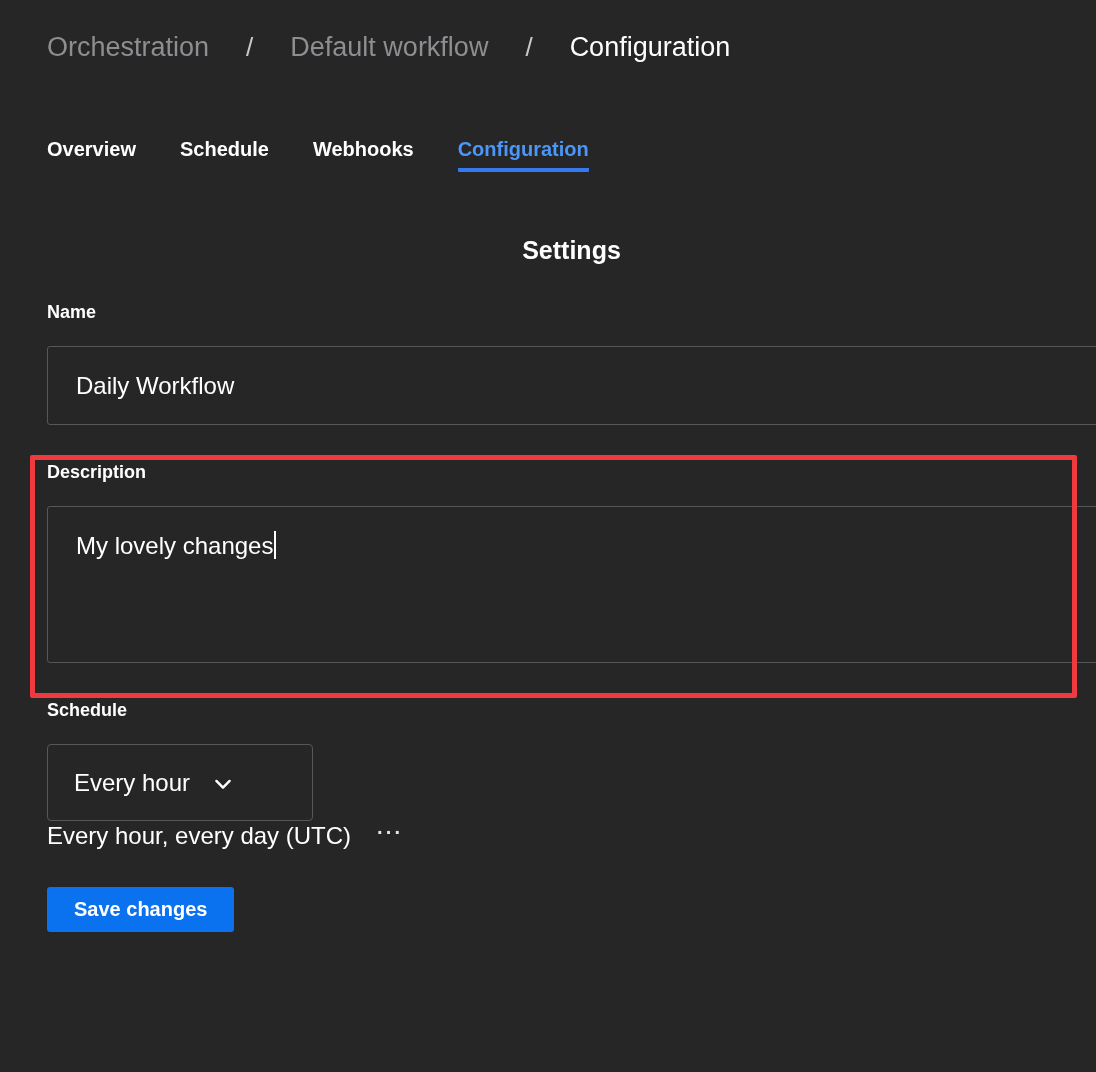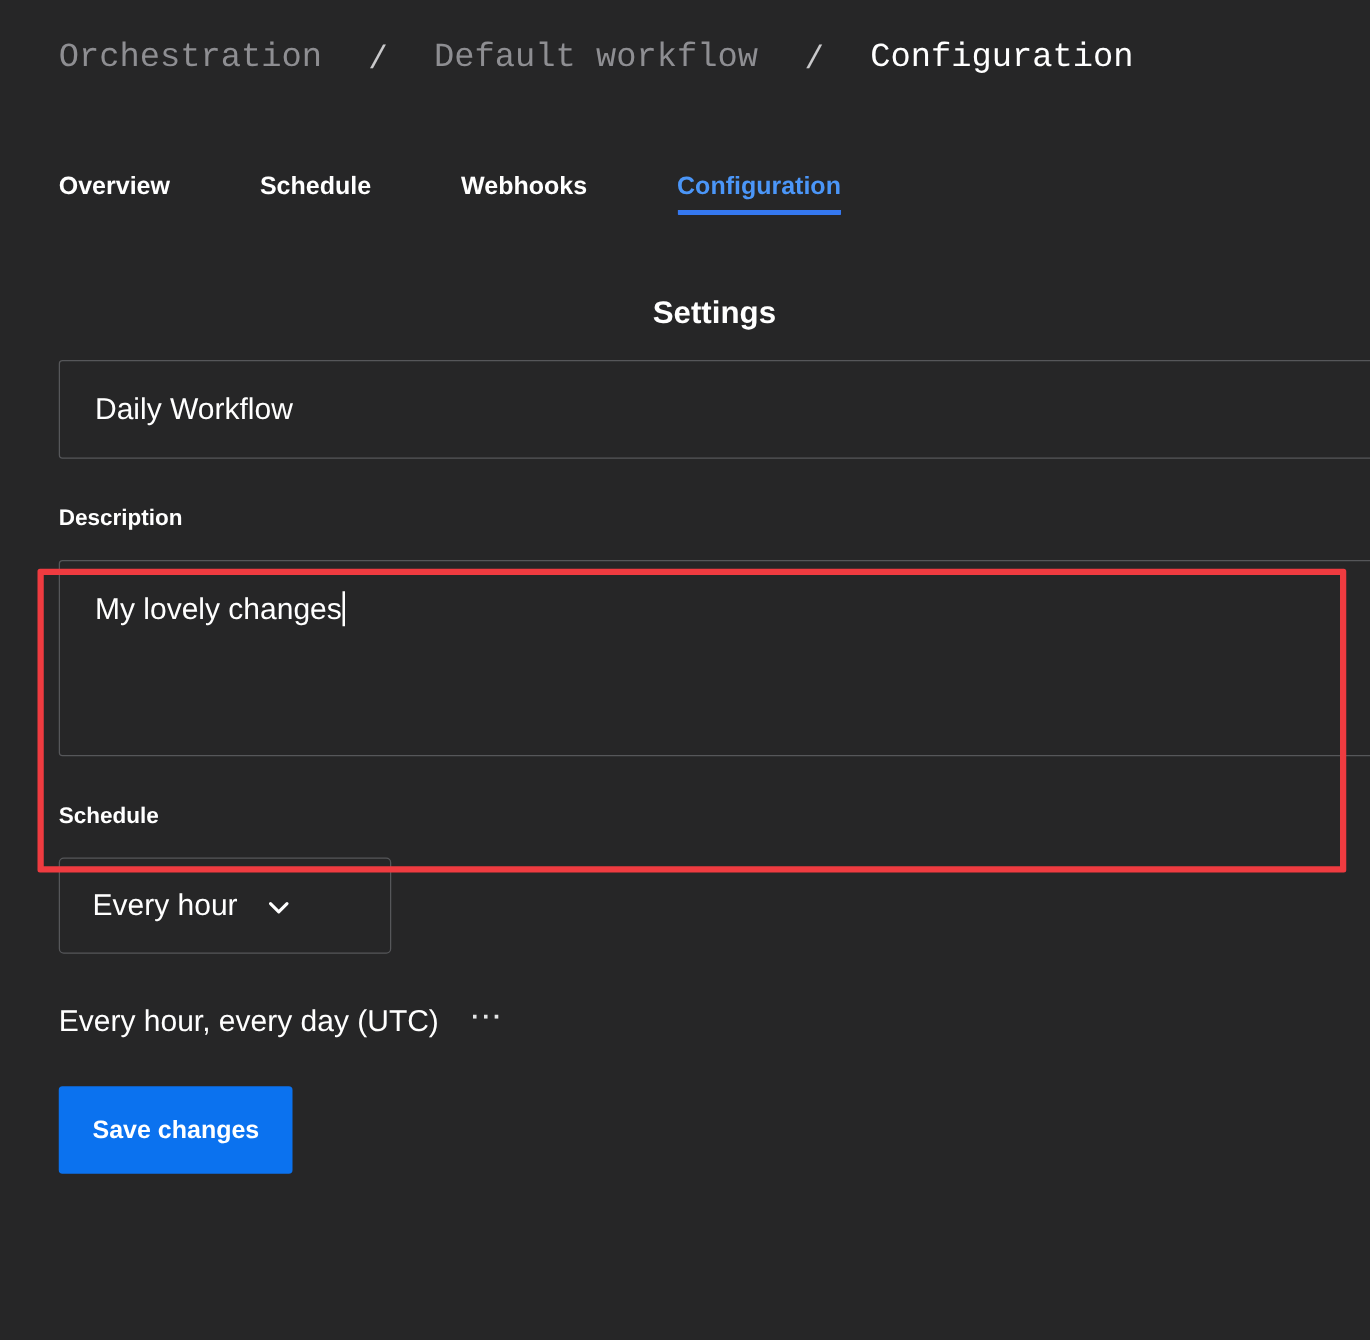--- a/index.html
+++ b/index.html
@@ -22,29 +22,29 @@
     font-family: "Liberation Sans", sans-serif;
     color: var(--text_primary);
     position: relative;
   }
   .content { padding-left: 47px; }
 
   
   .breadcrumb {
     display: flex; align-items: center; gap: 37px;
     padding-top: 32px;
-    font-size: 27px; line-height: 30px; font-family: Liberation Mono, monospace;
+    font-size: 27px; line-height: 30px;
   }
   .crumb { color: var(--text_muted); cursor: pointer; }
   .crumb.current { color: var(--text_primary); }
   .crumb-sep { color: var(--separator_color); font-size: 26px; }
 
   
   .tabs {
-    display: flex; gap: 72px;
+    display: flex; gap: 44px;
     margin-top: 76px;
   }
   .tab {
     font-size: 20px; font-weight: 700;
     color: var(--text_primary);
     padding-bottom: 7px;
     border-bottom: 4px solid transparent;
     cursor: pointer;
   }
   .tab.active {
@@ -101,37 +101,36 @@
     border-radius: 4px;
     display: flex; align-items: center;
     padding: 0 26px;
     gap: 22px;
     font-size: 24px;
     cursor: pointer;
   }
   .select .chevron { display: flex; align-items: center; margin-top: 3px; }
 
   .schedule-summary {
-    margin-top: 40px;
     font-size: 24px; line-height: 29px;
     display: flex; align-items: flex-end; gap: 26px;
   }
   .more-dots {
     font-size: 20px; font-weight: 700;
     letter-spacing: 2px;
     color: #e4e5e6;
     cursor: pointer;
     line-height: 20px;
     padding-bottom: 8px;
   }
 
   
   .save-btn {
     margin-top: 37px;
-    height: 70px;
+    height: 45px;
     padding: 0 27px;
     background: var(--button_bg);
     color: var(--text_primary);
     border: none; border-radius: 3px;
     font-family: "Liberation Sans", sans-serif;
     font-size: 20px; font-weight: 700;
     cursor: pointer;
   }
 
   
@@ -160,20 +159,21 @@
 
   <div class="tabs">
     <div class="tab">Overview</div>
     <div class="tab">Schedule</div>
     <div class="tab">Webhooks</div>
     <div class="tab active">Configuration</div>
   </div>
 
   <h1 class="section-heading">Settings</h1>
 
+  <label class="field-label">Name</label>
   <input class="text-input" type="text" value="Daily Workflow" style="">
 
   <label class="field-label">Description</label>
   <div class="textarea" role="textbox">
     <span>My lovely changes</span><span class="caret"></span>
   </div>
 
   <label class="field-label">Schedule</label>
   <div class="select">
     <span>Every hour</span>

